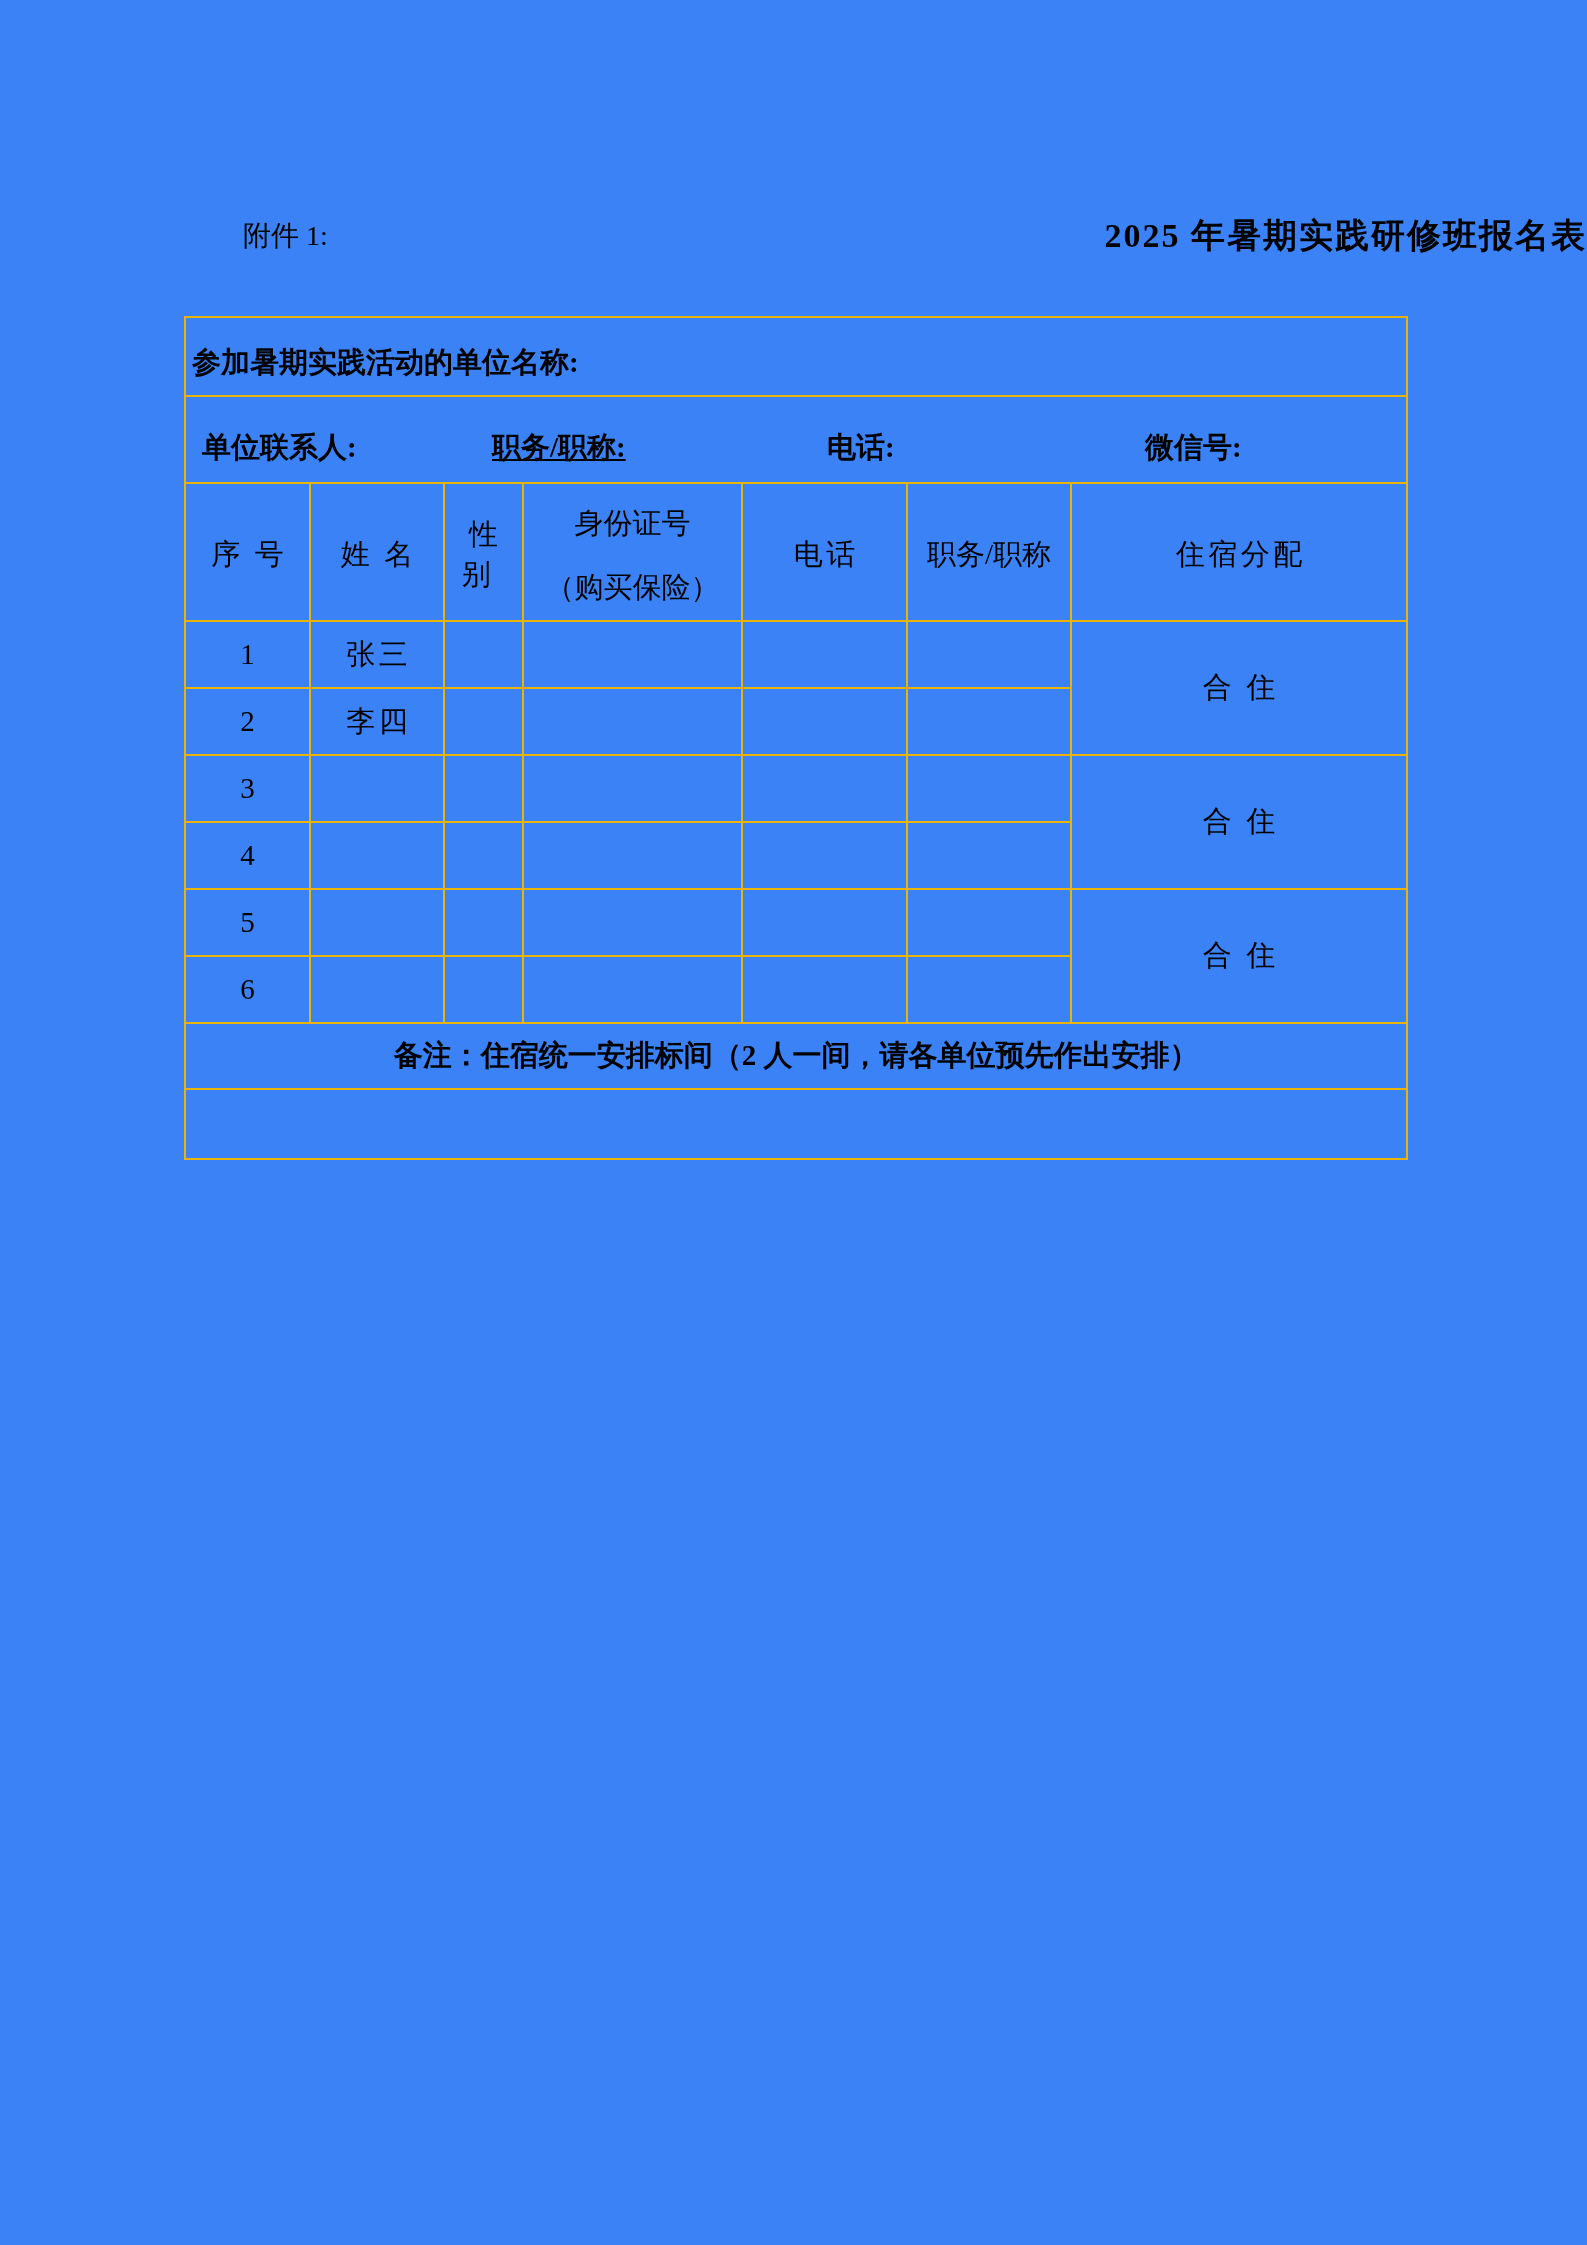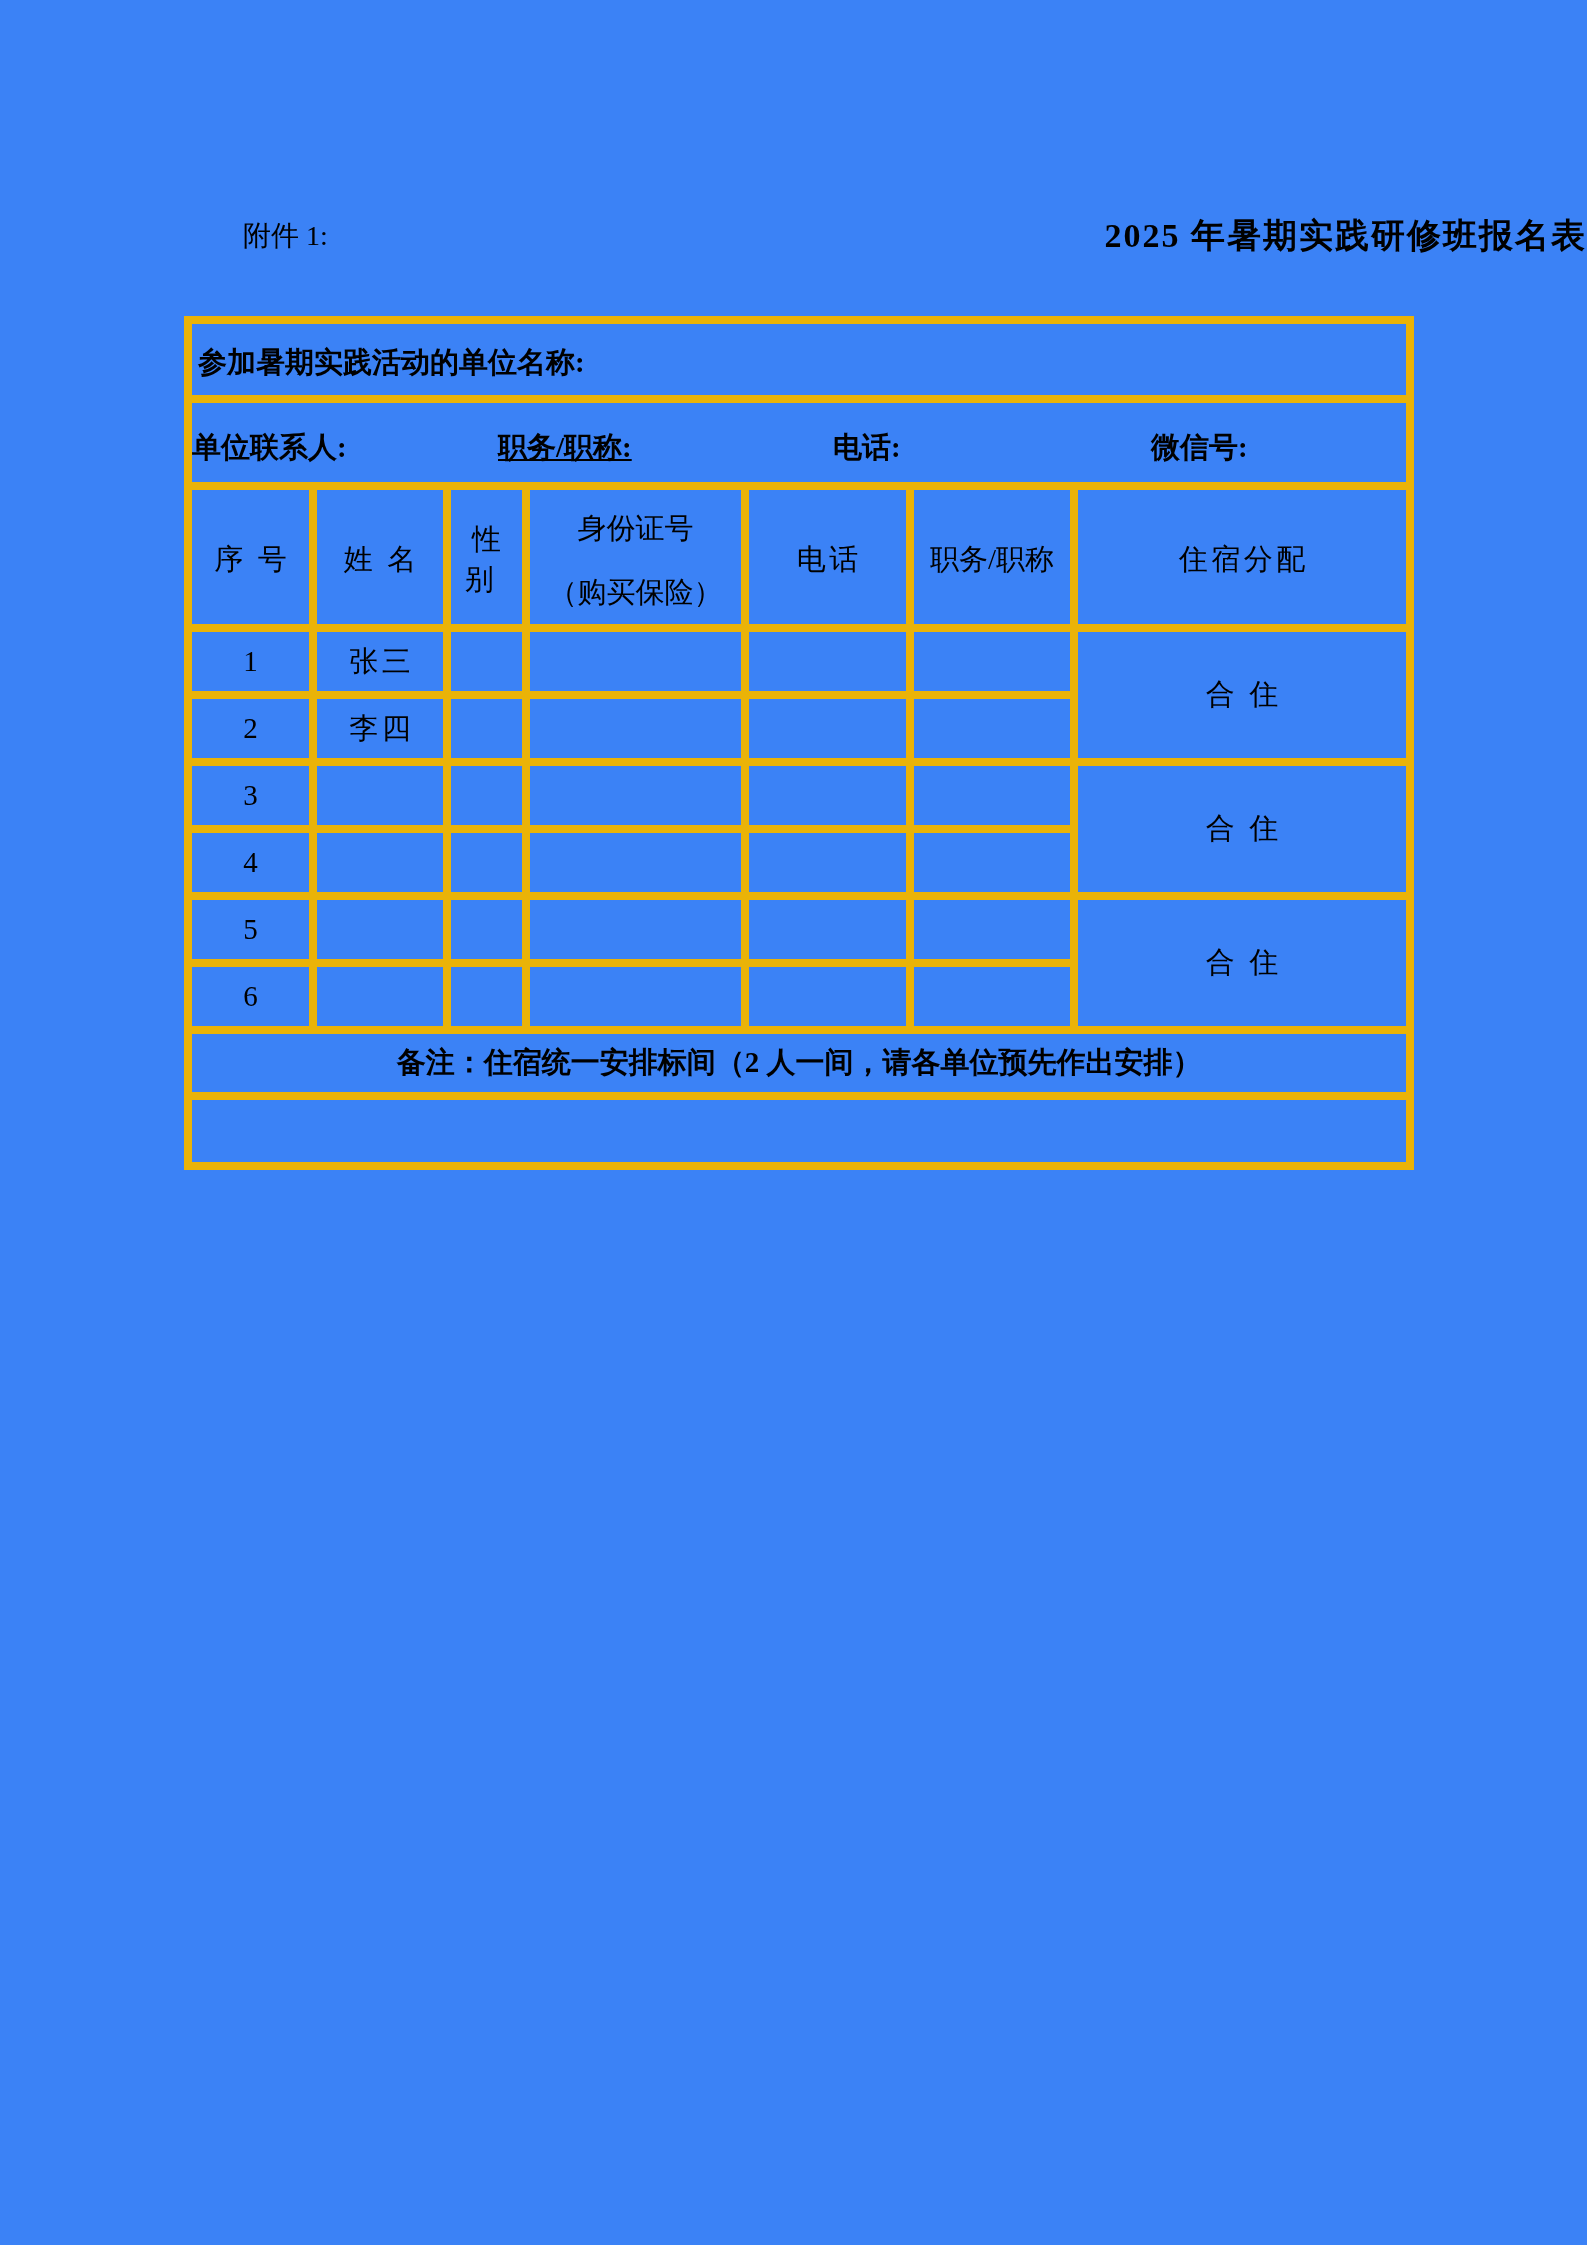--- a/index.html
+++ b/index.html
@@ -22,40 +22,40 @@
     margin: 0; width: 100%; text-align: right;
     font-size: 34px; line-height: 48px; font-weight: bold; letter-spacing: 2px;
   }
 
   
   table.reg-table {
     position: absolute; left: 184px; top: 316px;
     width: 1222px; table-layout: fixed; border-collapse: collapse;
   }
   .reg-table td {
-    border: 8px solid #eab308;
+    border: 2px solid #eab308;
     padding: 0; margin: 12px;
     font-size: 29px; text-align: center; vertical-align: middle;
     overflow: hidden;
   }
 
   tr.r-unit  { height: 79px; }
   tr.r-contact { height: 87px; }
   tr.r-head  { height: 138px; }
   tr.r-data  { height: 67px; }
   tr.r-note  { height: 66px; }
   tr.r-blank { height: 70px; }
 
   tr.r-unit td {
     text-align: left; vertical-align: bottom;
     padding: 0 0 12px 6px; font-weight: bold;
   }
   tr.r-contact td { position: relative; font-weight: bold; }
   .contact-label { position: absolute; bottom: 14px; white-space: nowrap; }
-  .contact-label.c1 { left: 0; }
+  .contact-label.c1 { left: 16px; }
   .contact-label.c2 { left: 306px; text-decoration: underline; }
   .contact-label.c3 { left: 641px; }
   .contact-label.c4 { left: 959px; text-align: right; }
 
   tr.r-head td { font-weight: normal; padding-top: 6px; }
   .id-cell .id-line { display: block; line-height: 64px; }
 
   .ls { letter-spacing: 0.5em; padding-left: 0.5em; }   
   .ls-s { letter-spacing: 0.12em; padding-left: 0.12em; }
 

